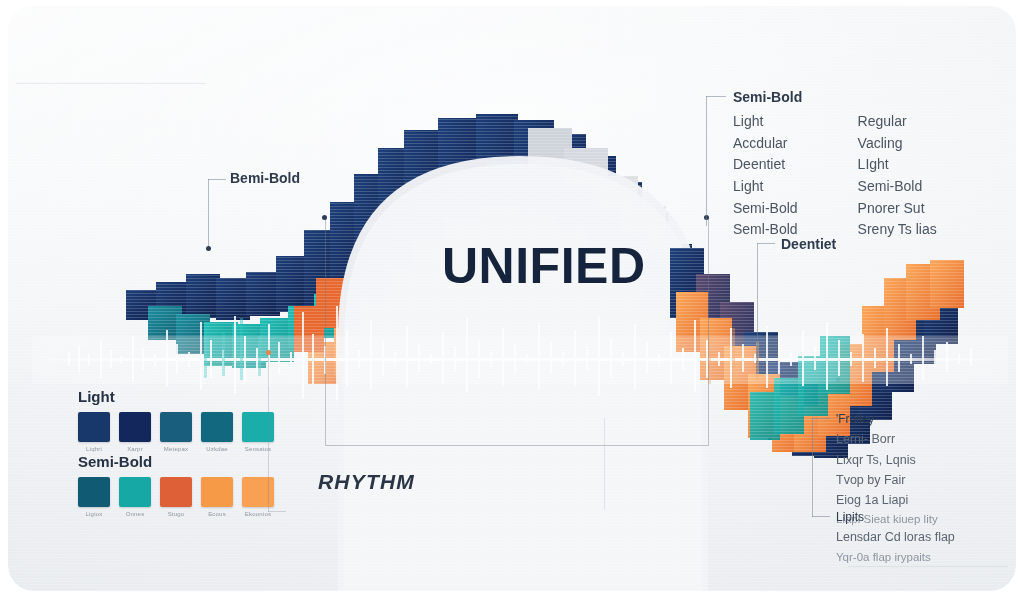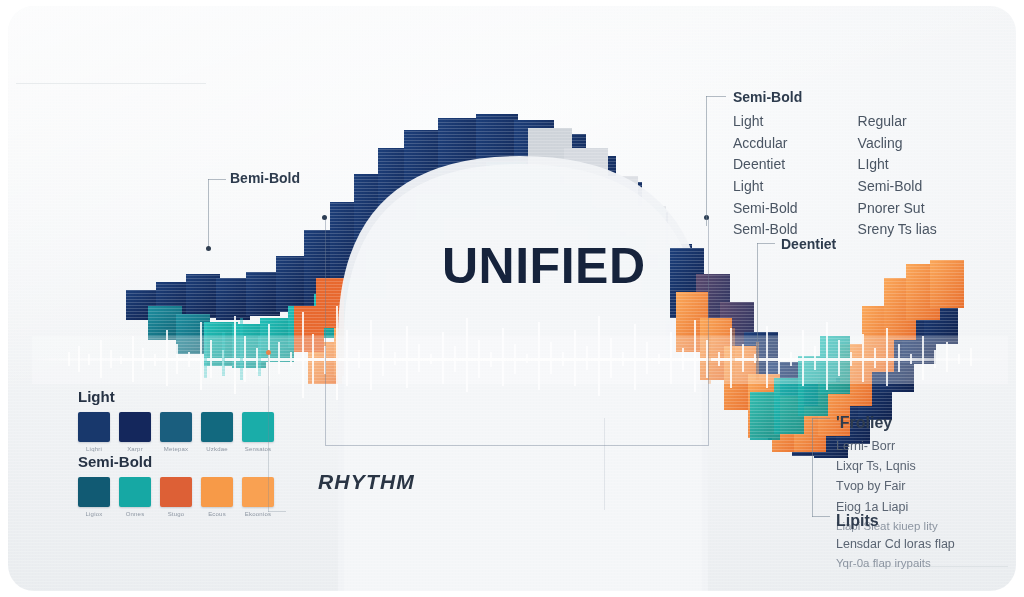--- a/index.html
+++ b/index.html
@@ -68,21 +68,21 @@
   .ann-title{font-weight:bold;color:#2d3b4d;font-size:14px;}
   .ann-lead{position:absolute;background:rgba(120,135,150,.55);}
   .ann-dot{position:absolute;width:5px;height:5px;border-radius:50%;background:#2f3d50;}
 
   .colrow{display:flex;gap:60px;}
   .colrow ul{list-style:none;margin:0;padding:0;}
   .colrow li{font-size:14px;line-height:1.55;color:#4a5563;white-space:nowrap;}
 
   .stack{margin:0;padding:0;list-style:none;}
   .stack li{font-size:12.5px;line-height:1.62;color:#5a6472;white-space:nowrap;}
-  .stack li.hd{font-weight:bold;color:#2f3c4e;font-size:16px;}
+  .stack li.hd{font-weight:normal;color:#2f3c4e;font-size:12px;}
   .stack li.dim{color:#8c95a1;font-size:11.5px;}
 
   
   .sw-group{position:absolute;}
   .sw-title{font-size:15px;font-weight:bold;color:#263244;margin-bottom:7px;}
   .sw-row{display:flex;gap:9px;}
   .sw-cell{width:32px;}
   .sw-chip{width:32px;height:30px;border-radius:2px;box-shadow:0 1px 2px rgba(20,35,60,.18);}
   .sw-cap{font-size:6px;color:#8d96a2;text-align:center;margin-top:4px;letter-spacing:.2px;
           white-space:nowrap;overflow:hidden;}

